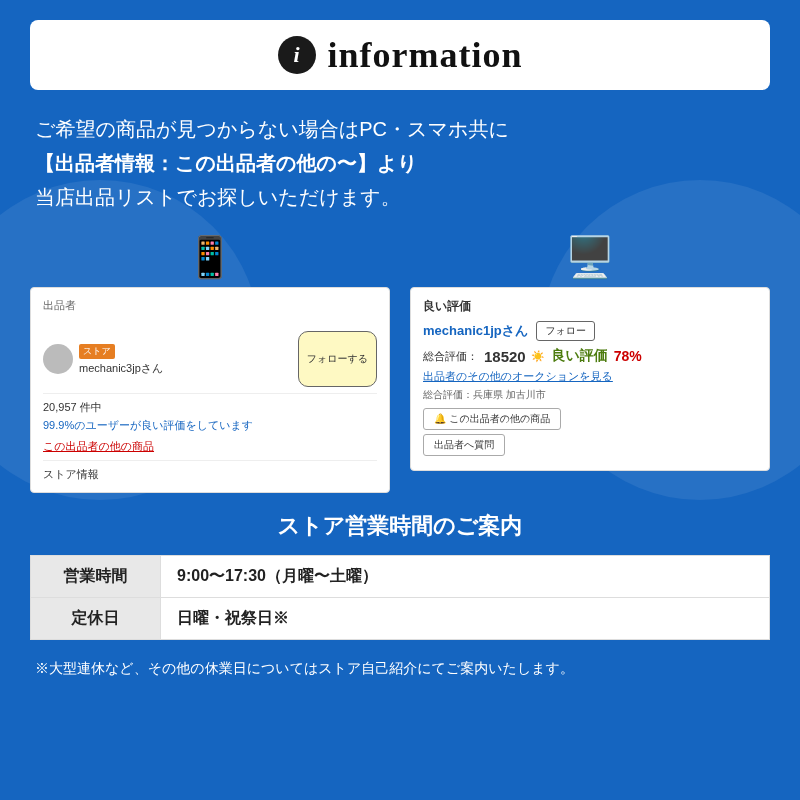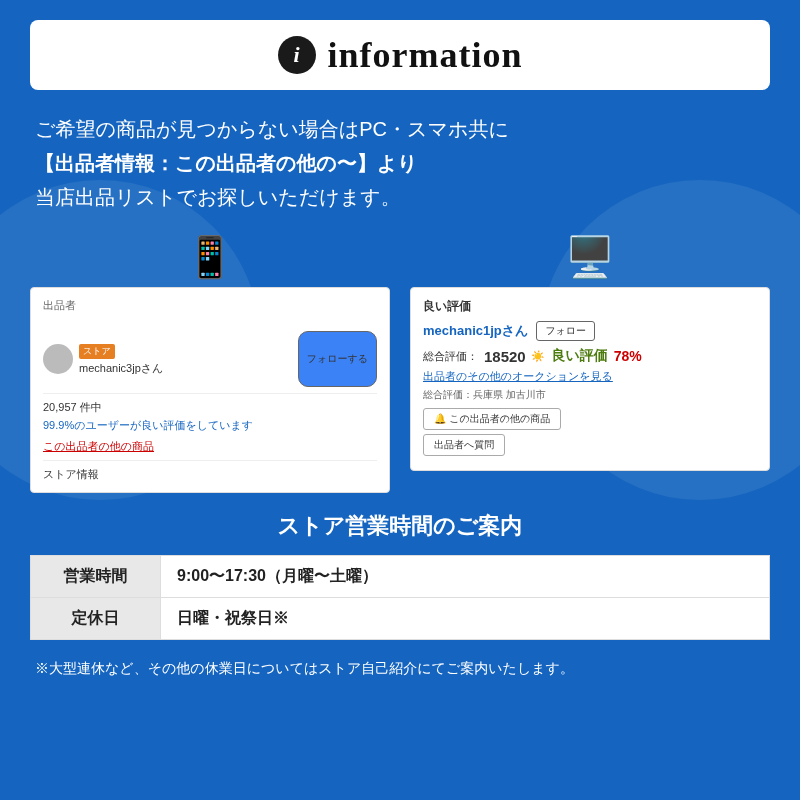--- a/index.html
+++ b/index.html
@@ -145,21 +145,21 @@
       display: inline-block;
       margin-bottom: 2px;
     }
     .seller-name {
       font-size: 11px;
       color: #333;
     }
     .follow-btn {
       margin-left: auto;
       border: 1px solid #666;
-      background: #3b82f6;
+      background: #fef9c3;
       border-radius: 10px;
       font-size: 10px;
       padding: 20px 8px;
       color: #333;
     }
     .divider {
       border: none;
       border-top: 1px solid #eee;
       margin: 6px 0;
     }

